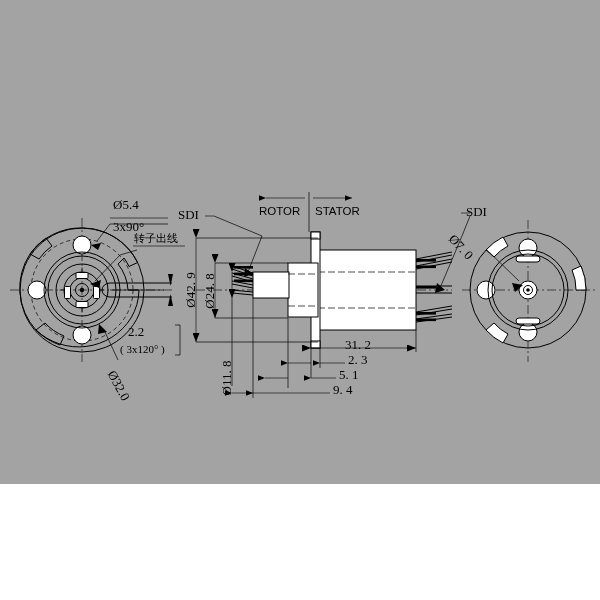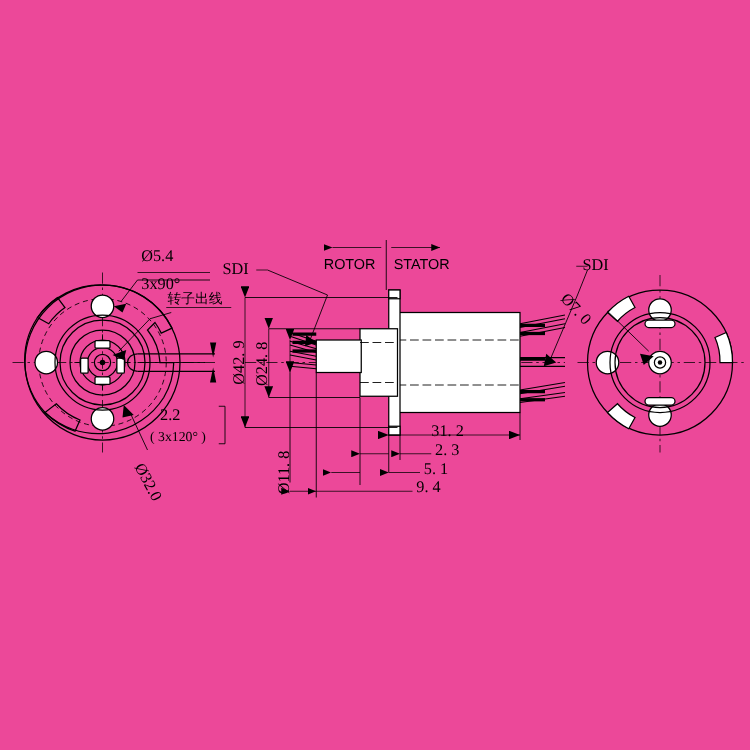--- a/index.html
+++ b/index.html
@@ -9,22 +9,22 @@
   }
   body {
     width: 600px;
     height: 600px;
     font-family: "Liberation Serif", serif;
     overflow: hidden;
   }
   #drawing-root {
     position: relative;
     width: 600px;
-    height: 600px;
-    background: #ec4899;
+    height: 484px;
+    background: #a3a3a3;
   }
   svg#cad {
     display: block;
     width: 600px;
     height: 600px;
   }
   .ln      { stroke: #000; stroke-width: 1; fill: none; }
   .thin    { stroke: #000; stroke-width: 0.7; fill: none; }
   .center  { stroke: #000; stroke-width: 0.6; fill: none;
              stroke-dasharray: 9 3 2 3; }

